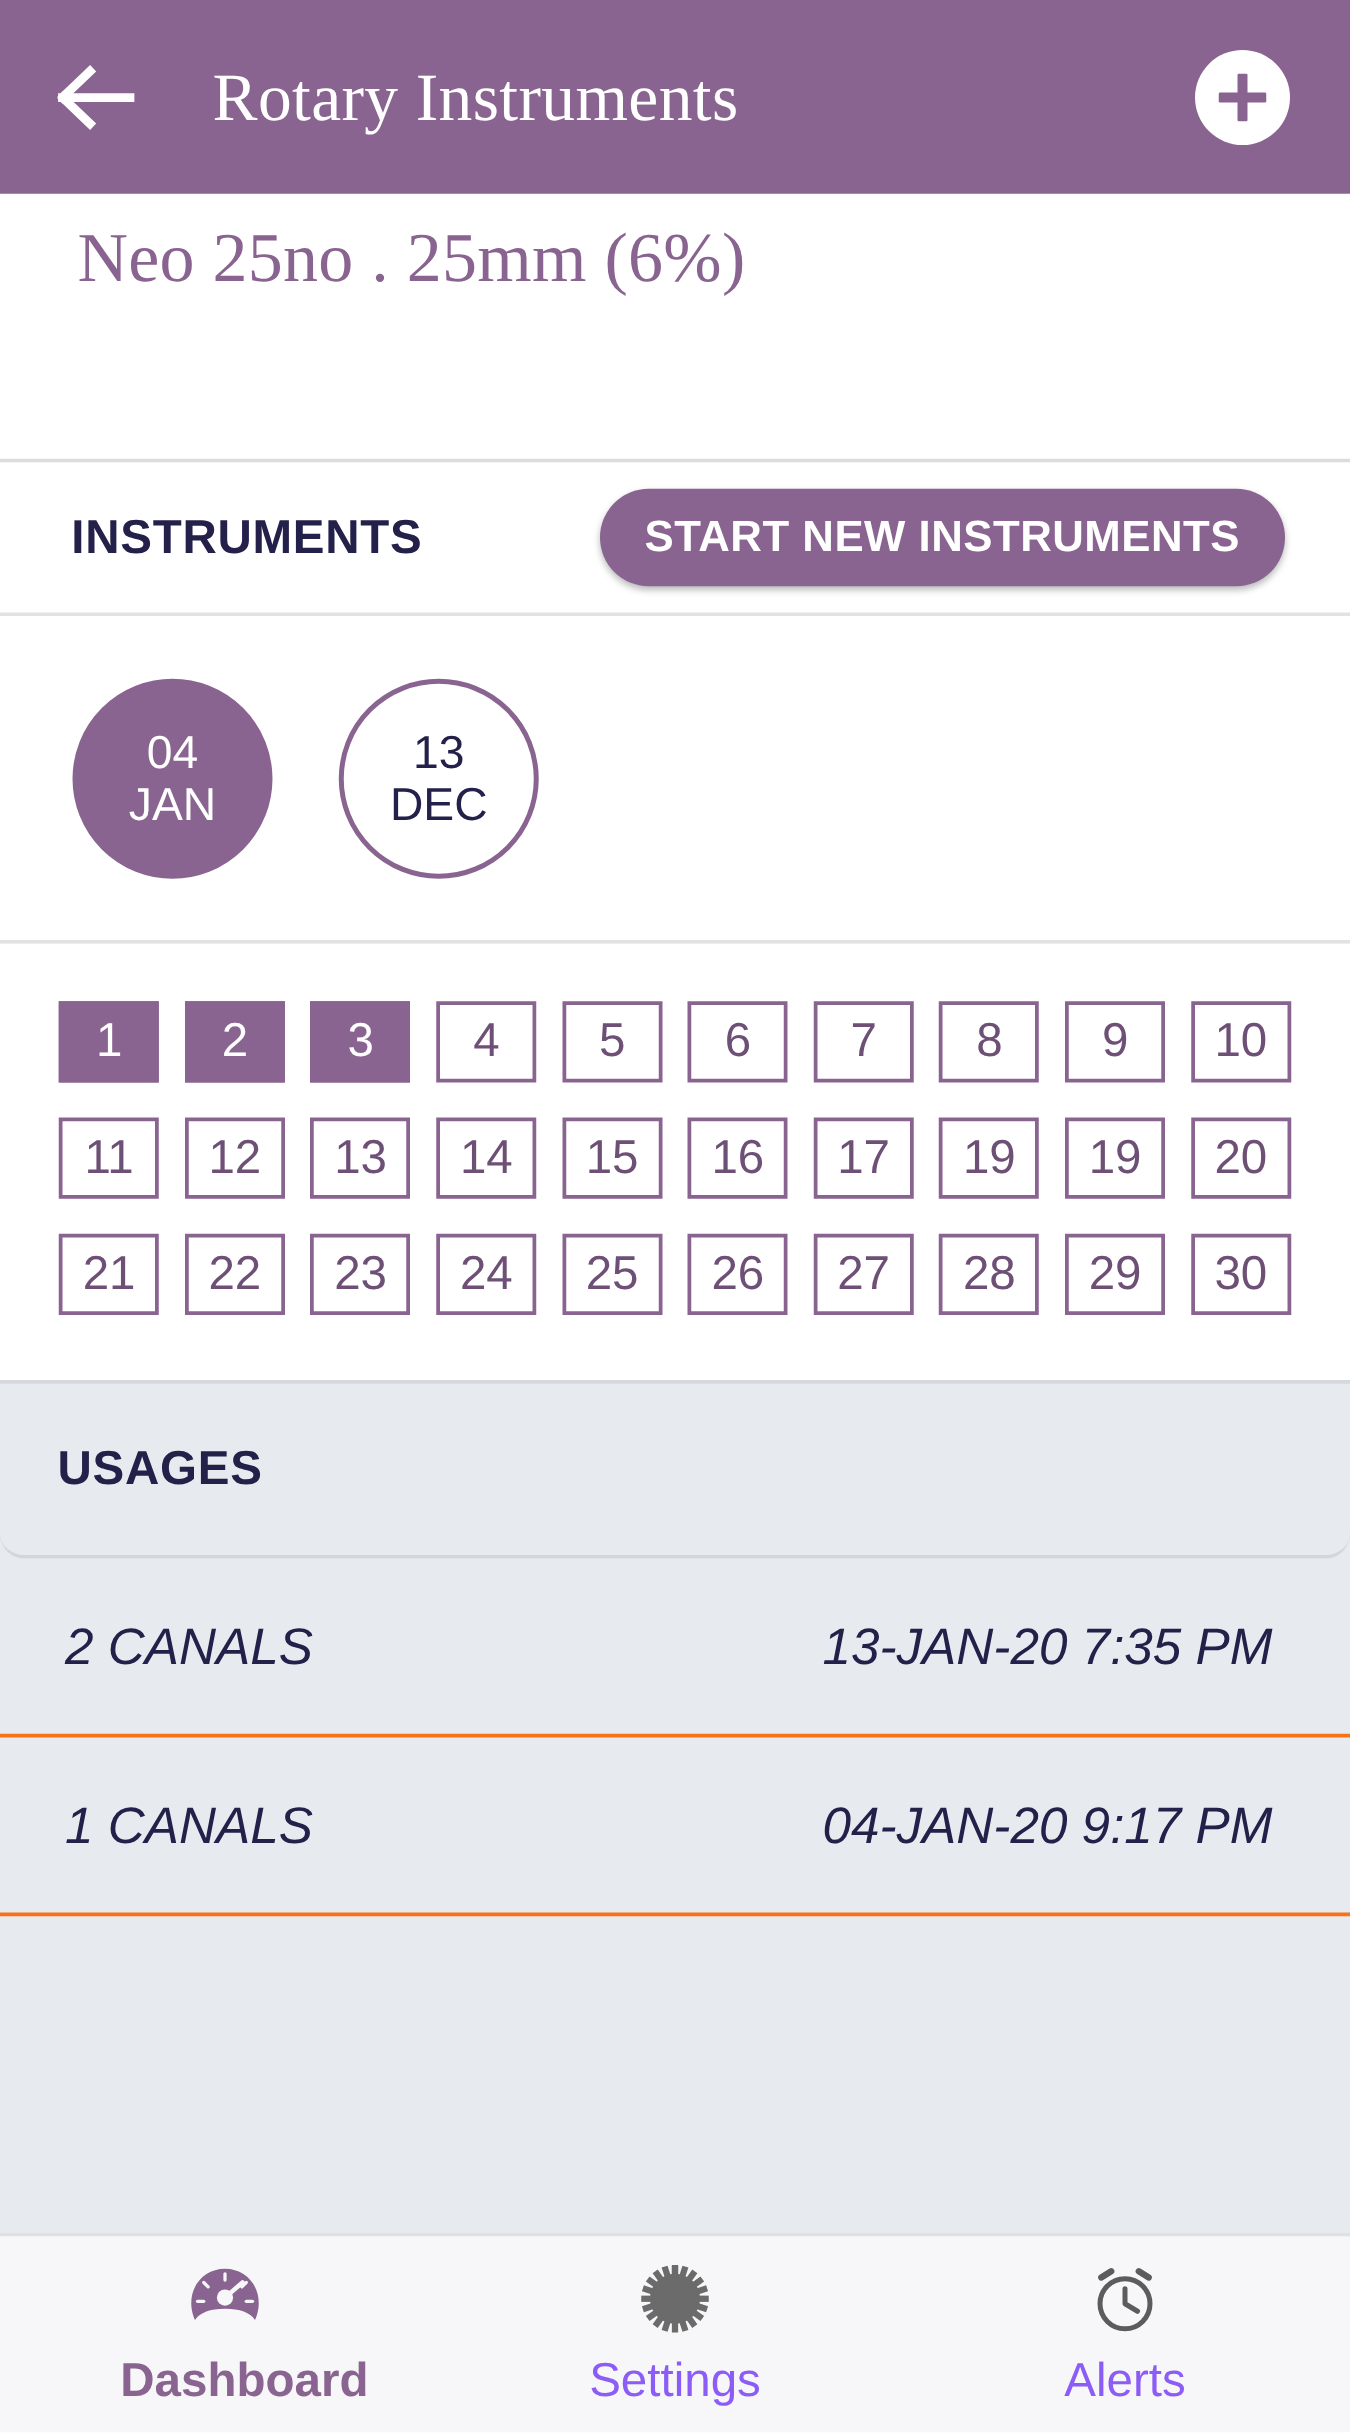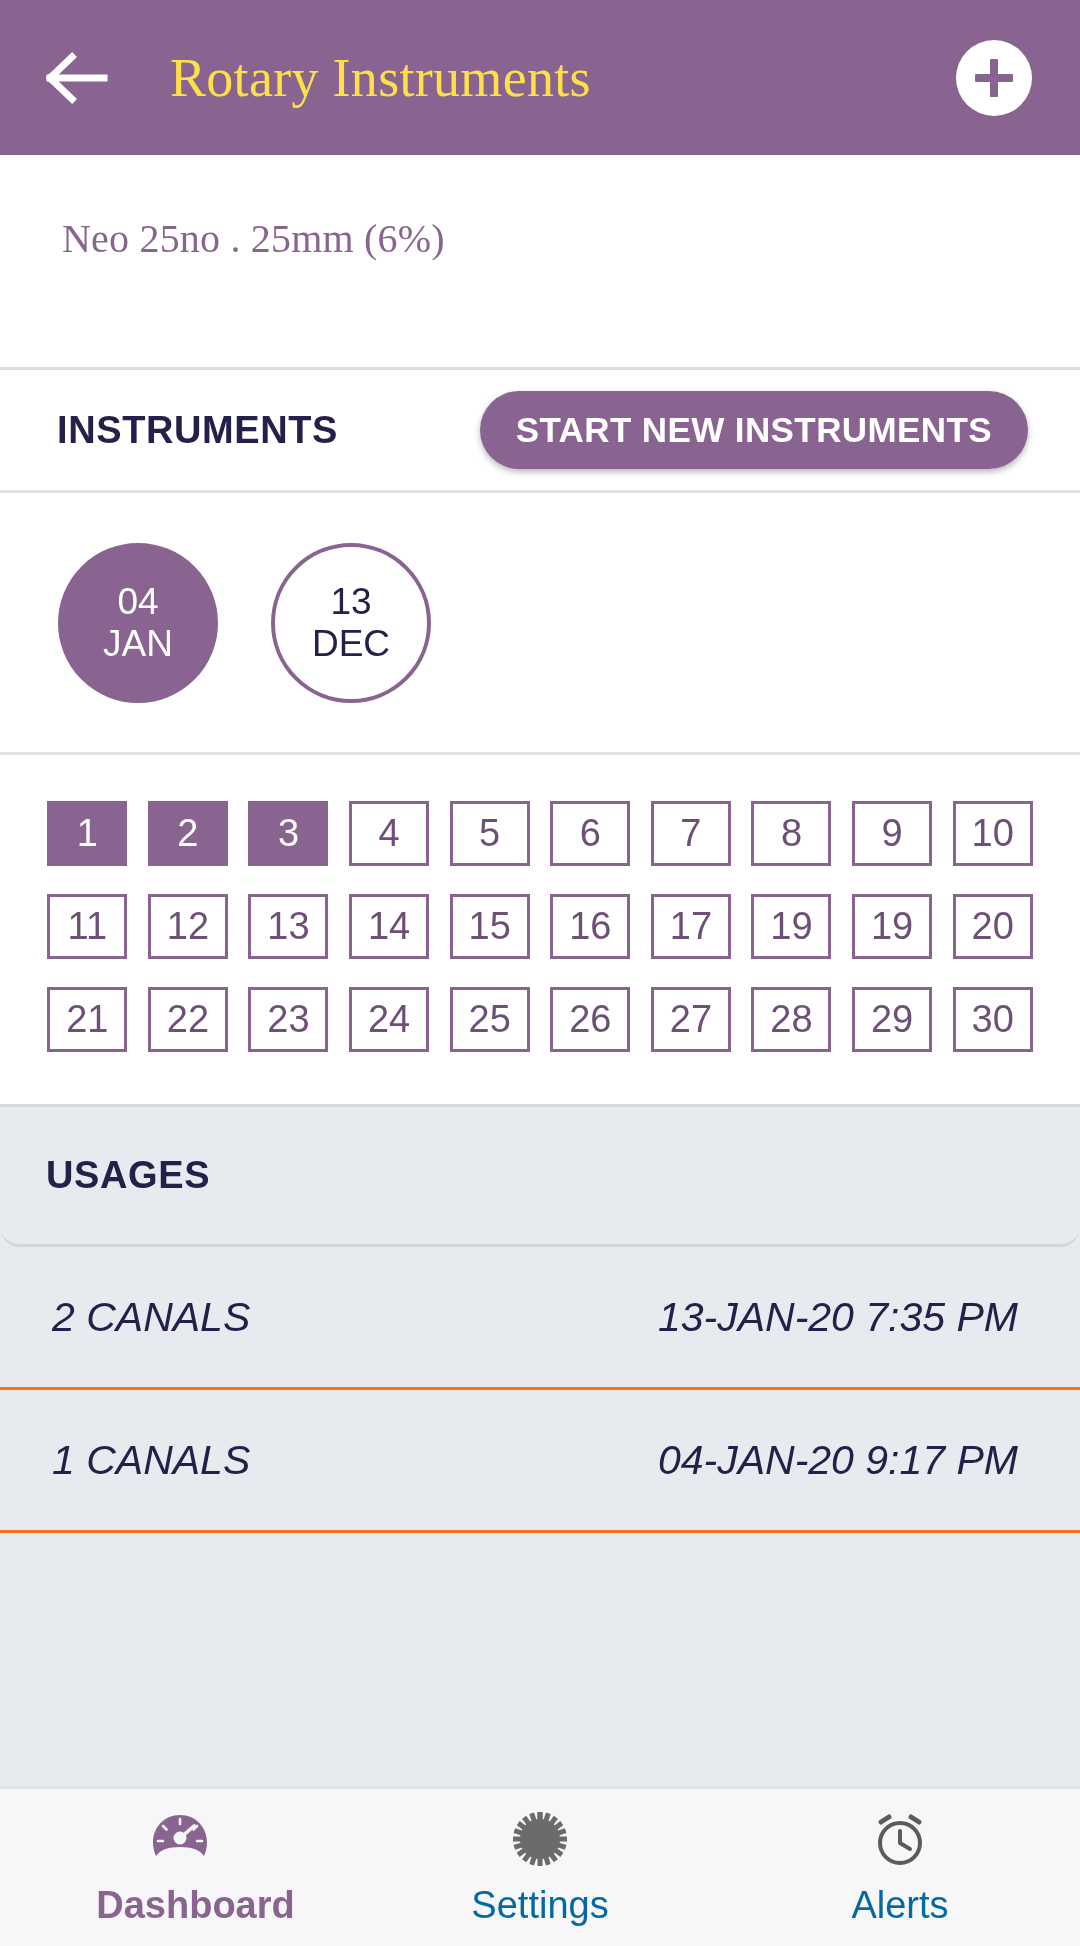--- a/index.html
+++ b/index.html
@@ -37,21 +37,21 @@
     height: 70px;
     display: flex;
     align-items: center;
     justify-content: center;
     flex: 0 0 auto;
   }
   .back-btn svg { display: block; }
 
   .appbar-title {
     flex: 1 1 auto;
-    color: #fde047;
+    color: #ffffff;
     font-family: "Liberation Serif", serif;
     font-size: 54px;
     font-weight: 400;
     letter-spacing: 0.3px;
     padding-left: 58px;
     white-space: nowrap;
   }
 
   .add-btn {
     width: 76px;
@@ -90,25 +90,24 @@
   
   .instrument-block {
     background: #ffffff;
     padding: 22px 62px 0 62px;
     height: 215px;
     border-bottom: 3px solid #dcdcdc;
   }
   .instrument-name {
     color: #8a6490;
     font-family: "Liberation Serif", serif;
-    font-size: 40px;
+    font-size: 56px;
     font-weight: 400;
     letter-spacing: 0.2px;
     line-height: 1.1;
-    margin-top: 40px;
   }
 
   
   .section-row {
     height: 123px;
     display: flex;
     align-items: center;
     padding: 0 52px 0 57px;
     justify-content: space-between;
     border-bottom: 3px solid #e2e2e2;
@@ -251,21 +250,21 @@
     align-items: center;
     justify-content: center;
     gap: 14px;
   }
   .nav-icon { height: 62px; display: flex; align-items: center; justify-content: center; }
   .nav-label {
     font-size: 38px;
     font-family: "Liberation Sans", sans-serif;
   }
   .nav-item.active .nav-label { color: #8a6490; font-weight: bold; margin-left: 31px; }
-  .nav-item .nav-label { color: #0369a1; }
+  .nav-item .nav-label { color: #8b5cf6; }
 </style>
 </head>
 <body>
 
 <div class="phone">
 
   <div class="appbar">
     <div class="back-btn">
       <svg width="62" height="52" viewBox="0 0 62 52">
         <path d="M4 26 L26 5 M4 26 L26 47 M4 26 L58 26" stroke="#ffffff" stroke-width="7" fill="none" stroke-linecap="square"></path>

